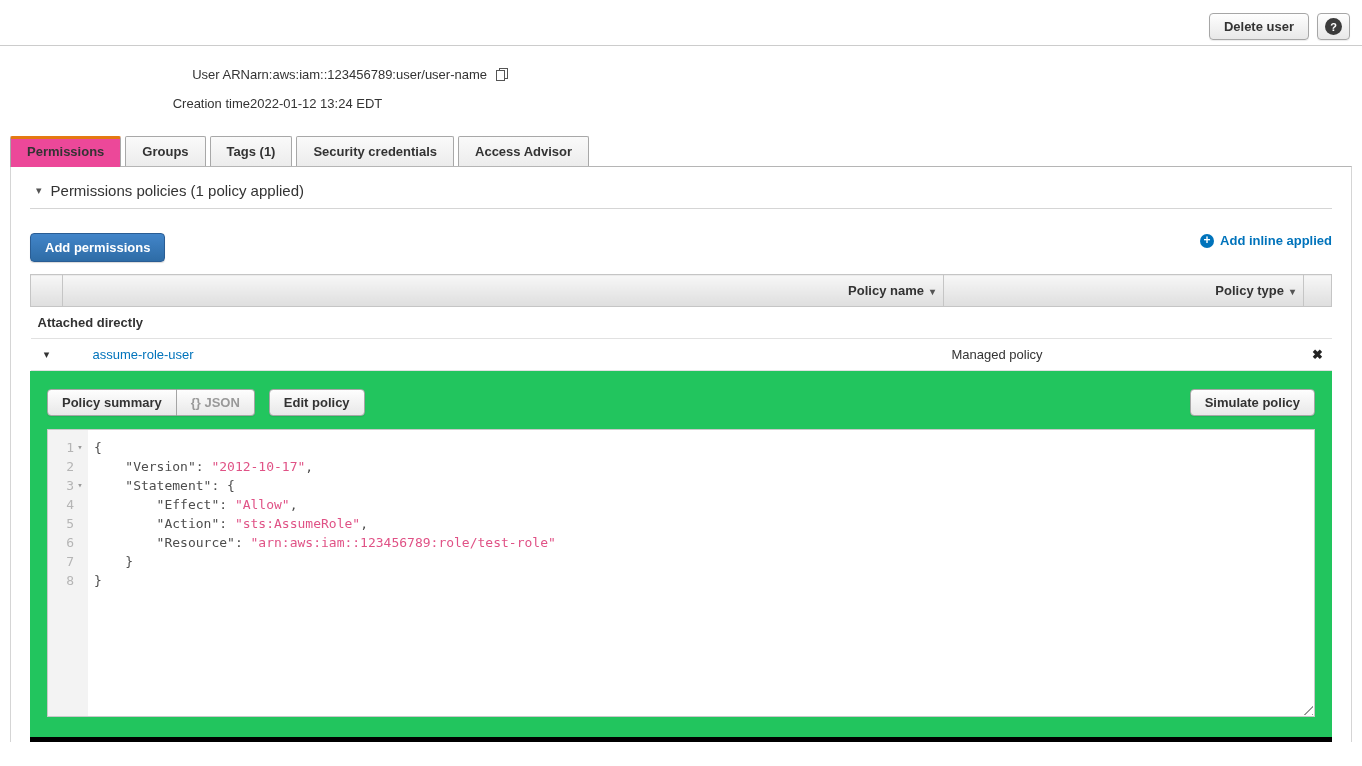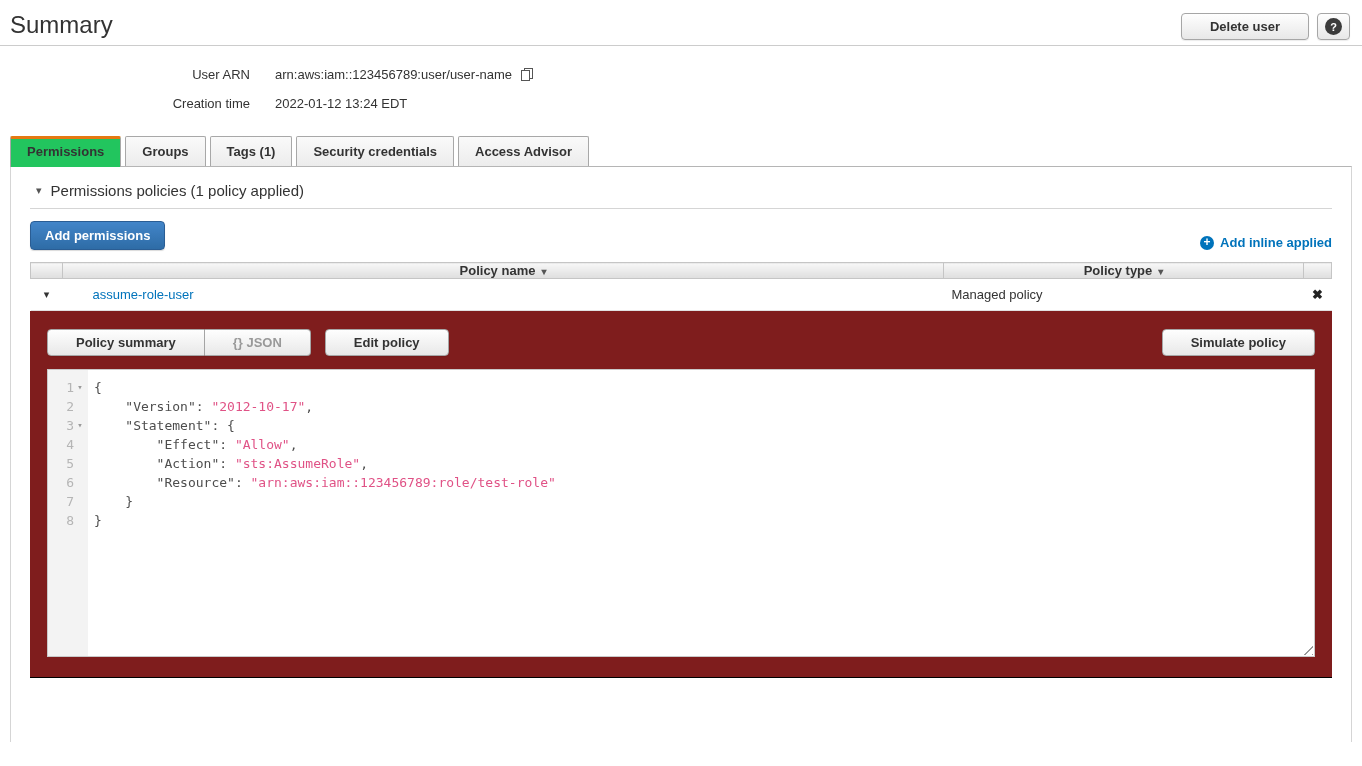--- a/index.html
+++ b/index.html
@@ -10,80 +10,80 @@
     font-family:"Liberation Sans", sans-serif; font-size:13px;
   }
 
   
   .page-header { position:relative; padding:12px 10px 0 10px; height:46px; border-bottom:1px solid #ccc; margin:0; }
   .page-title { font-size:24px; font-weight:400; color:#333; margin:0; line-height:26px; }
   .header-actions { position:absolute; right:12px; top:13px; display:flex; gap:8px; }
   .btn {
     display:inline-flex; align-items:center; justify-content:center;
     background:linear-gradient(#fefefe,#e8e8e8); border:1px solid #a6a6a6;
-    border-radius:4px; padding:5px 28px; font-weight:bold; font-size:13px; color:#333;
+    border-radius:4px; padding:5px 14px; font-weight:bold; font-size:13px; color:#333;
     box-shadow:0 1px 1px rgba(0,0,0,.08); cursor:pointer; white-space:nowrap;
   }
   .btn-help { padding:4px 7px; }
   .help-circle { display:inline-flex; width:17px; height:17px; border-radius:50%; background:#3b3b3b; color:#fff; font-weight:bold; font-size:11px; align-items:center; justify-content:center; }
 
   
   .user-details { padding:16px 0 2px 0; }
   .field-row { display:flex; align-items:flex-start; padding:5px 0 9px 0; }
   .field-label { width:250px; text-align:right; font-weight:normal; color:#333; }
-  .field-value { margin-left:25px; color:#333; display:flex; align-items:center; gap:7px; }
+  .field-value { color:#333; display:flex; align-items:center; gap:7px; }
   .copy-icon svg { display:block; cursor:pointer; }
 
   
   .tab-bar { display:flex; gap:4px; margin:14px 10px 0 10px; position:relative; z-index:2; }
   .tab {
     border:1px solid #a8a8a8; border-bottom:none; border-radius:2px 2px 0 0;
     background:linear-gradient(#fafafa,#ececec);
     padding:7px 16px 7px 16px; font-weight:bold; font-size:13px; color:#333; cursor:pointer;
   }
   .tab.active {
-    background:#22c55e; border-top:3px solid #e47911; padding-top:5px; margin-bottom:-1px; padding-bottom:8px;
+    background:#ec4899; border-top:3px solid #e47911; padding-top:5px; margin-bottom:-1px; padding-bottom:8px;
   }
 
   
   .panel {
     margin:0 10px; border:1px solid #b5b5b5; border-bottom:none; border-left-color:#d5d5d5; border-right-color:#d5d5d5;
     height:576px; padding:0 19px; background:#fff; position:relative; z-index:1;
   }
   .section-header { display:flex; align-items:center; gap:9px; padding:15px 0 9px 6px; border-bottom:1px solid #d5d5d5; cursor:pointer; }
   .section-caret { color:#555; font-size:11px; }
   .section-title { font-size:15px; color:#333; }
 
-  .actions-row { display:flex; align-items:flex-end; justify-content:space-between; margin:12px 0 12px 0; }
+  .actions-row { display:flex; align-items:flex-start; justify-content:space-between; margin:24px 0 12px 0; }
   .btn-primary {
     background:linear-gradient(#4285c9,#2e6ca6); border:1px solid #2a5d94; color:#fff;
     font-weight:bold; padding:6px 14px; border-radius:4px; box-shadow:0 1px 1px rgba(0,0,0,.15); cursor:pointer; font-size:13px;
   }
   .inline-policy-link { display:flex; align-items:center; gap:6px; color:#0073bb; font-weight:bold; cursor:pointer; }
   .plus-circle { display:inline-flex; width:14px; height:14px; border-radius:50%; background:#0073bb; color:#fff; font-weight:bold; font-size:12px; line-height:1; align-items:center; justify-content:center; padding-bottom:1px; }
 
   
   .policy-table { width:100%; border-collapse:collapse; table-layout:fixed; }
   .policy-table th {
     background:linear-gradient(#f7f7f7,#dedede); border:1px solid #c5c5c5;
-    font-weight:bold; text-align:center; padding:0 8px; font-size:13px; color:#333; cursor:pointer;
+    font-weight:bold; text-align:right; padding:8px 8px; font-size:13px; color:#333; cursor:pointer;
   }
   .sort-caret { color:#555; font-size:10px; margin-left:6px; }
   .col-expand { width:32px; }
   .col-type { width:360px; }
   .col-remove { width:28px; }
   .policy-table td { border-bottom:1px solid #e1e1e1; padding:8px 8px; background:#fff; }
   td.group-cell { font-weight:bold; color:#333; padding-left:7px; }
   .row-caret { color:#333; font-size:11px; text-align:center; cursor:pointer; }
   .policy-link { color:#0073bb; text-decoration:none; cursor:pointer; }
   td.name-cell { padding-left:30px; }
   .remove-x { font-size:13px; color:#222; font-weight:bold; cursor:pointer; text-align:center; }
 
   
-  .policy-detail { background:#7f1d1d; border-bottom:1px solid #000000; padding:18px 17px 20px 17px; }
+  .policy-detail { background:#22c55e; border-bottom:5px solid #000000; padding:18px 17px 20px 17px; }
   .detail-buttons { display:flex; align-items:center; }
   .btn-group { display:flex; }
   .btn-group .btn:first-child { border-radius:4px 0 0 4px; }
   .btn-group .btn:last-child { border-radius:0 4px 4px 0; border-left:none; }
   .btn-json { color:#999; }
   .btn-edit { margin-left:14px; }
   .btn-simulate { margin-left:auto; }
 
   
   .json-editor {
@@ -102,21 +102,20 @@
   .resize-handle {
     position:absolute; right:1px; bottom:1px; width:13px; height:13px; cursor:nwse-resize;
     background:repeating-linear-gradient(135deg, transparent 0 2px, #999 2px 3px, transparent 3px 5px);
     clip-path:polygon(100% 0, 100% 100%, 0 100%);
   }
 </style>
 </head>
 <body>
 
 <div class="page-header">
-  <h1 class="page-title">Summary</h1>
   <div class="header-actions">
     <button class="btn">Delete user</button>
     <button class="btn btn-help">
         <span class="help-circle">?</span>
       </button>
   </div>
 </div>
 
 <div class="user-details">
   <div class="field-row">
@@ -174,20 +173,23 @@
           <span>Policy name</span><span class="sort-caret">▾</span>
         </th>
         <th>
           <span>Policy type</span><span class="sort-caret">▾</span>
         </th>
         <th></th>
       </tr>
     </thead>
     <tbody>
       <tr>
+        <td colspan="4" class="group-cell">Attached directly</td>
+      </tr>
+      <tr>
         <td class="row-caret">▾</td>
         <td class="name-cell"><a class="policy-link">assume-role-user</a></td>
         <td>Managed policy</td>
         <td class="remove-x">✖</td>
       </tr>
     </tbody>
   </table>
 
   <div class="policy-detail">
     <div class="detail-buttons">

